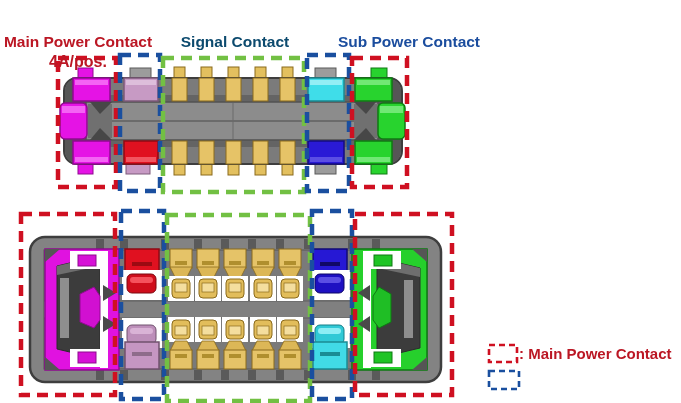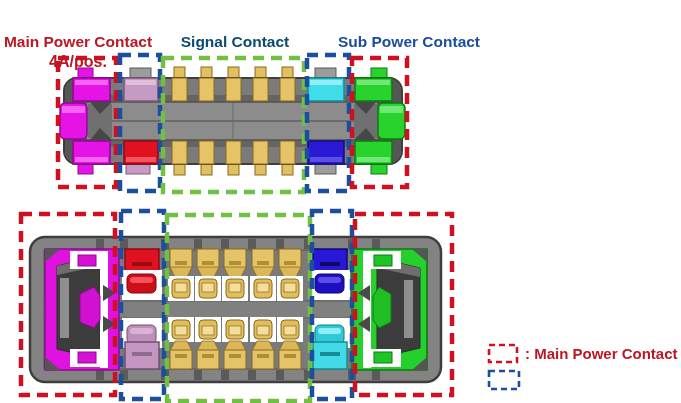--- a/index.html
+++ b/index.html
@@ -6,21 +6,21 @@
   .canvas{position:relative;width:681px;height:403px;background:#ffffff;
           font-family:"Liberation Sans",sans-serif;overflow:hidden;}
   .art{position:absolute;left:0;top:0;}
   .hdr{position:absolute;top:4px;text-align:center;line-height:20px;z-index:5;margin-top:28px;}
   .hdr-t{font-size:15.5px;font-weight:600;}
   .hdr-r{font-size:16px;font-weight:800;}
   .c-red{color:#bb1724;}
   .c-green{color:#0c4a6e;}
   .c-blue{color:#1b4d9e;}
   .legend{position:absolute;left:487px;top:343px;display:flex;flex-direction:column;gap:5px;z-index:5;}
-  .legend-row{display:flex;align-items:center;gap:6px;text-align:center;}
+  .legend-row{display:flex;align-items:center;text-align:center;}
   .legend-label{font-size:15px;font-weight:600;white-space:nowrap;}
 </style>
 </head>
 <body>
 
 <div class="canvas">
 
   <div class="hdr c-red" style="left:3px;width:150px;">
     <div class="hdr-t">Main Power Contact</div>
     <div class="hdr-r">4A/pos.</div>

